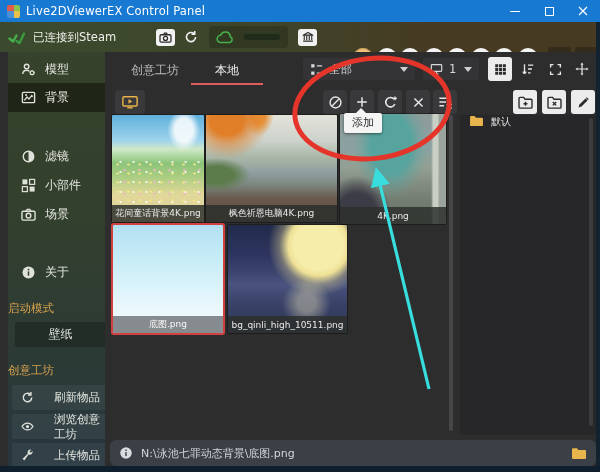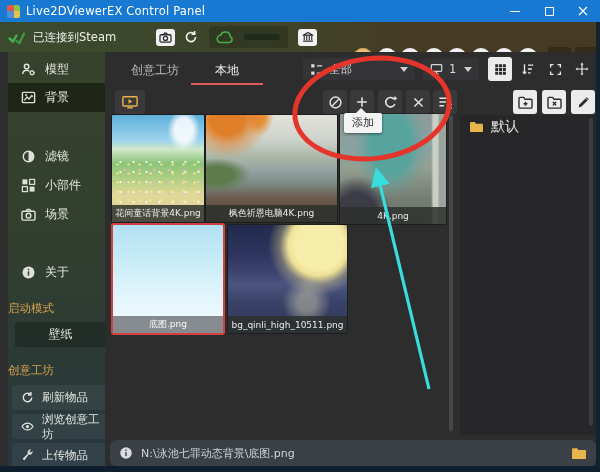--- a/index.html
+++ b/index.html
@@ -40,21 +40,21 @@
   
   #sidebar{position:absolute;left:8px;top:52px;width:105px;height:414px;
            background:linear-gradient(180deg,#36422b 0%,#33402d 38%,#2c3a36 75%,#273640 100%);}
   .side-item{position:absolute;left:0;width:105px;height:29px;display:flex;align-items:center;gap:9px;
              padding-left:13px;box-sizing:border-box;color:#e4e6e0;font-size:12px;cursor:default;}
   .side-item.active{background:#1f2617;}
   .side-head{position:absolute;left:0;width:105px;text-align:left;font-size:11.5px;color:#d9a34f;}
   .side-btn{position:absolute;left:7px;width:91px;height:25px;border-radius:2px;background:rgba(0,0,0,.25);
             display:flex;align-items:center;justify-content:center;color:#e4e6e0;font-size:12px;}
   .ws-item{position:absolute;left:4px;width:97px;height:25px;border-radius:2px;background:rgba(255,255,255,.05);
-           display:flex;align-items:center;gap:8px;padding-left:9px;box-sizing:border-box;color:#e4e6e0;font-size:11.5px;}
+           display:flex;align-items:center;gap:20px;padding-left:9px;box-sizing:border-box;color:#e4e6e0;font-size:11.5px;}
   .si-ic{color:#dfe2da;flex:0 0 auto;}
 
   
   #main{position:absolute;left:105px;top:52px;width:495px;height:414px;background:#2d2d2e;}
   .tab{position:absolute;top:6px;height:24px;display:flex;align-items:center;justify-content:center;
        font-size:12px;color:#b9b9b9;}
   .tab.active{color:#f2f2f2;}
   .tab.active::after{content:"";position:absolute;left:0;right:0;bottom:-3px;height:2px;background:#e05c5c;}
   .dd{position:absolute;top:6px;height:22px;background:#343437;border-radius:2px;display:flex;align-items:center;
       color:#d8d8d8;font-size:11.5px;gap:6px;padding:0 7px;box-sizing:border-box;}
@@ -90,21 +90,21 @@
   #thumb-base{left:8px;top:173px;width:110px;height:108px;
     background:linear-gradient(180deg,#b2e0f2 0%,#cceef8 38%,#e6f7fc 72%,#f3fbfd 100%);}
   #thumb-moon{left:123px;top:173px;width:119px;height:108px;
     background:radial-gradient(circle at 76% 19%,#f7edab 0 19%,#eee096 24%,rgba(238,224,150,.35) 31%,transparent 40%),
                radial-gradient(ellipse at 66% 72%,rgba(240,235,190,.4) 0 8%,transparent 22%),
                linear-gradient(180deg,#222b4c 0%,#2d3560 28%,#3e4670 45%,#4a547e 55%,#3a4268 72%,#2e3658 100%);}
   #grid-scroll{left:344px;top:63px;width:4px;height:316px;background:#47474a;border-radius:2px;}
 
   
   #rightpanel{position:absolute;left:355px;top:63px;width:136px;height:320px;background:#272729;border-radius:1px;}
-  .folder-row{display:flex;align-items:center;gap:7px;height:24px;padding-left:9px;color:#e3e3e3;font-size:14px;}
+  .folder-row{display:flex;gap:7px;height:24px;padding-left:9px;color:#e3e3e3;font-size:10px;}
   #rp-scroll{position:absolute;right:3px;top:3px;width:4px;height:308px;background:#3c3c3f;border-radius:2px;}
 
   
   #statusbar{position:absolute;left:5px;top:388px;width:486px;height:26px;background:#3a4046;border-radius:6px;
              display:flex;align-items:center;color:#d2d6da;font-size:11px;gap:8px;padding:0 9px;box-sizing:border-box;}
   #status-folder{margin-left:auto;}
 
   
   #edge-bottom{position:absolute;left:0;top:466px;width:600px;height:6px;background:#0f1f2e;}
   #edge-right{position:absolute;left:596px;top:22px;width:4px;height:444px;background:#13222f;}

